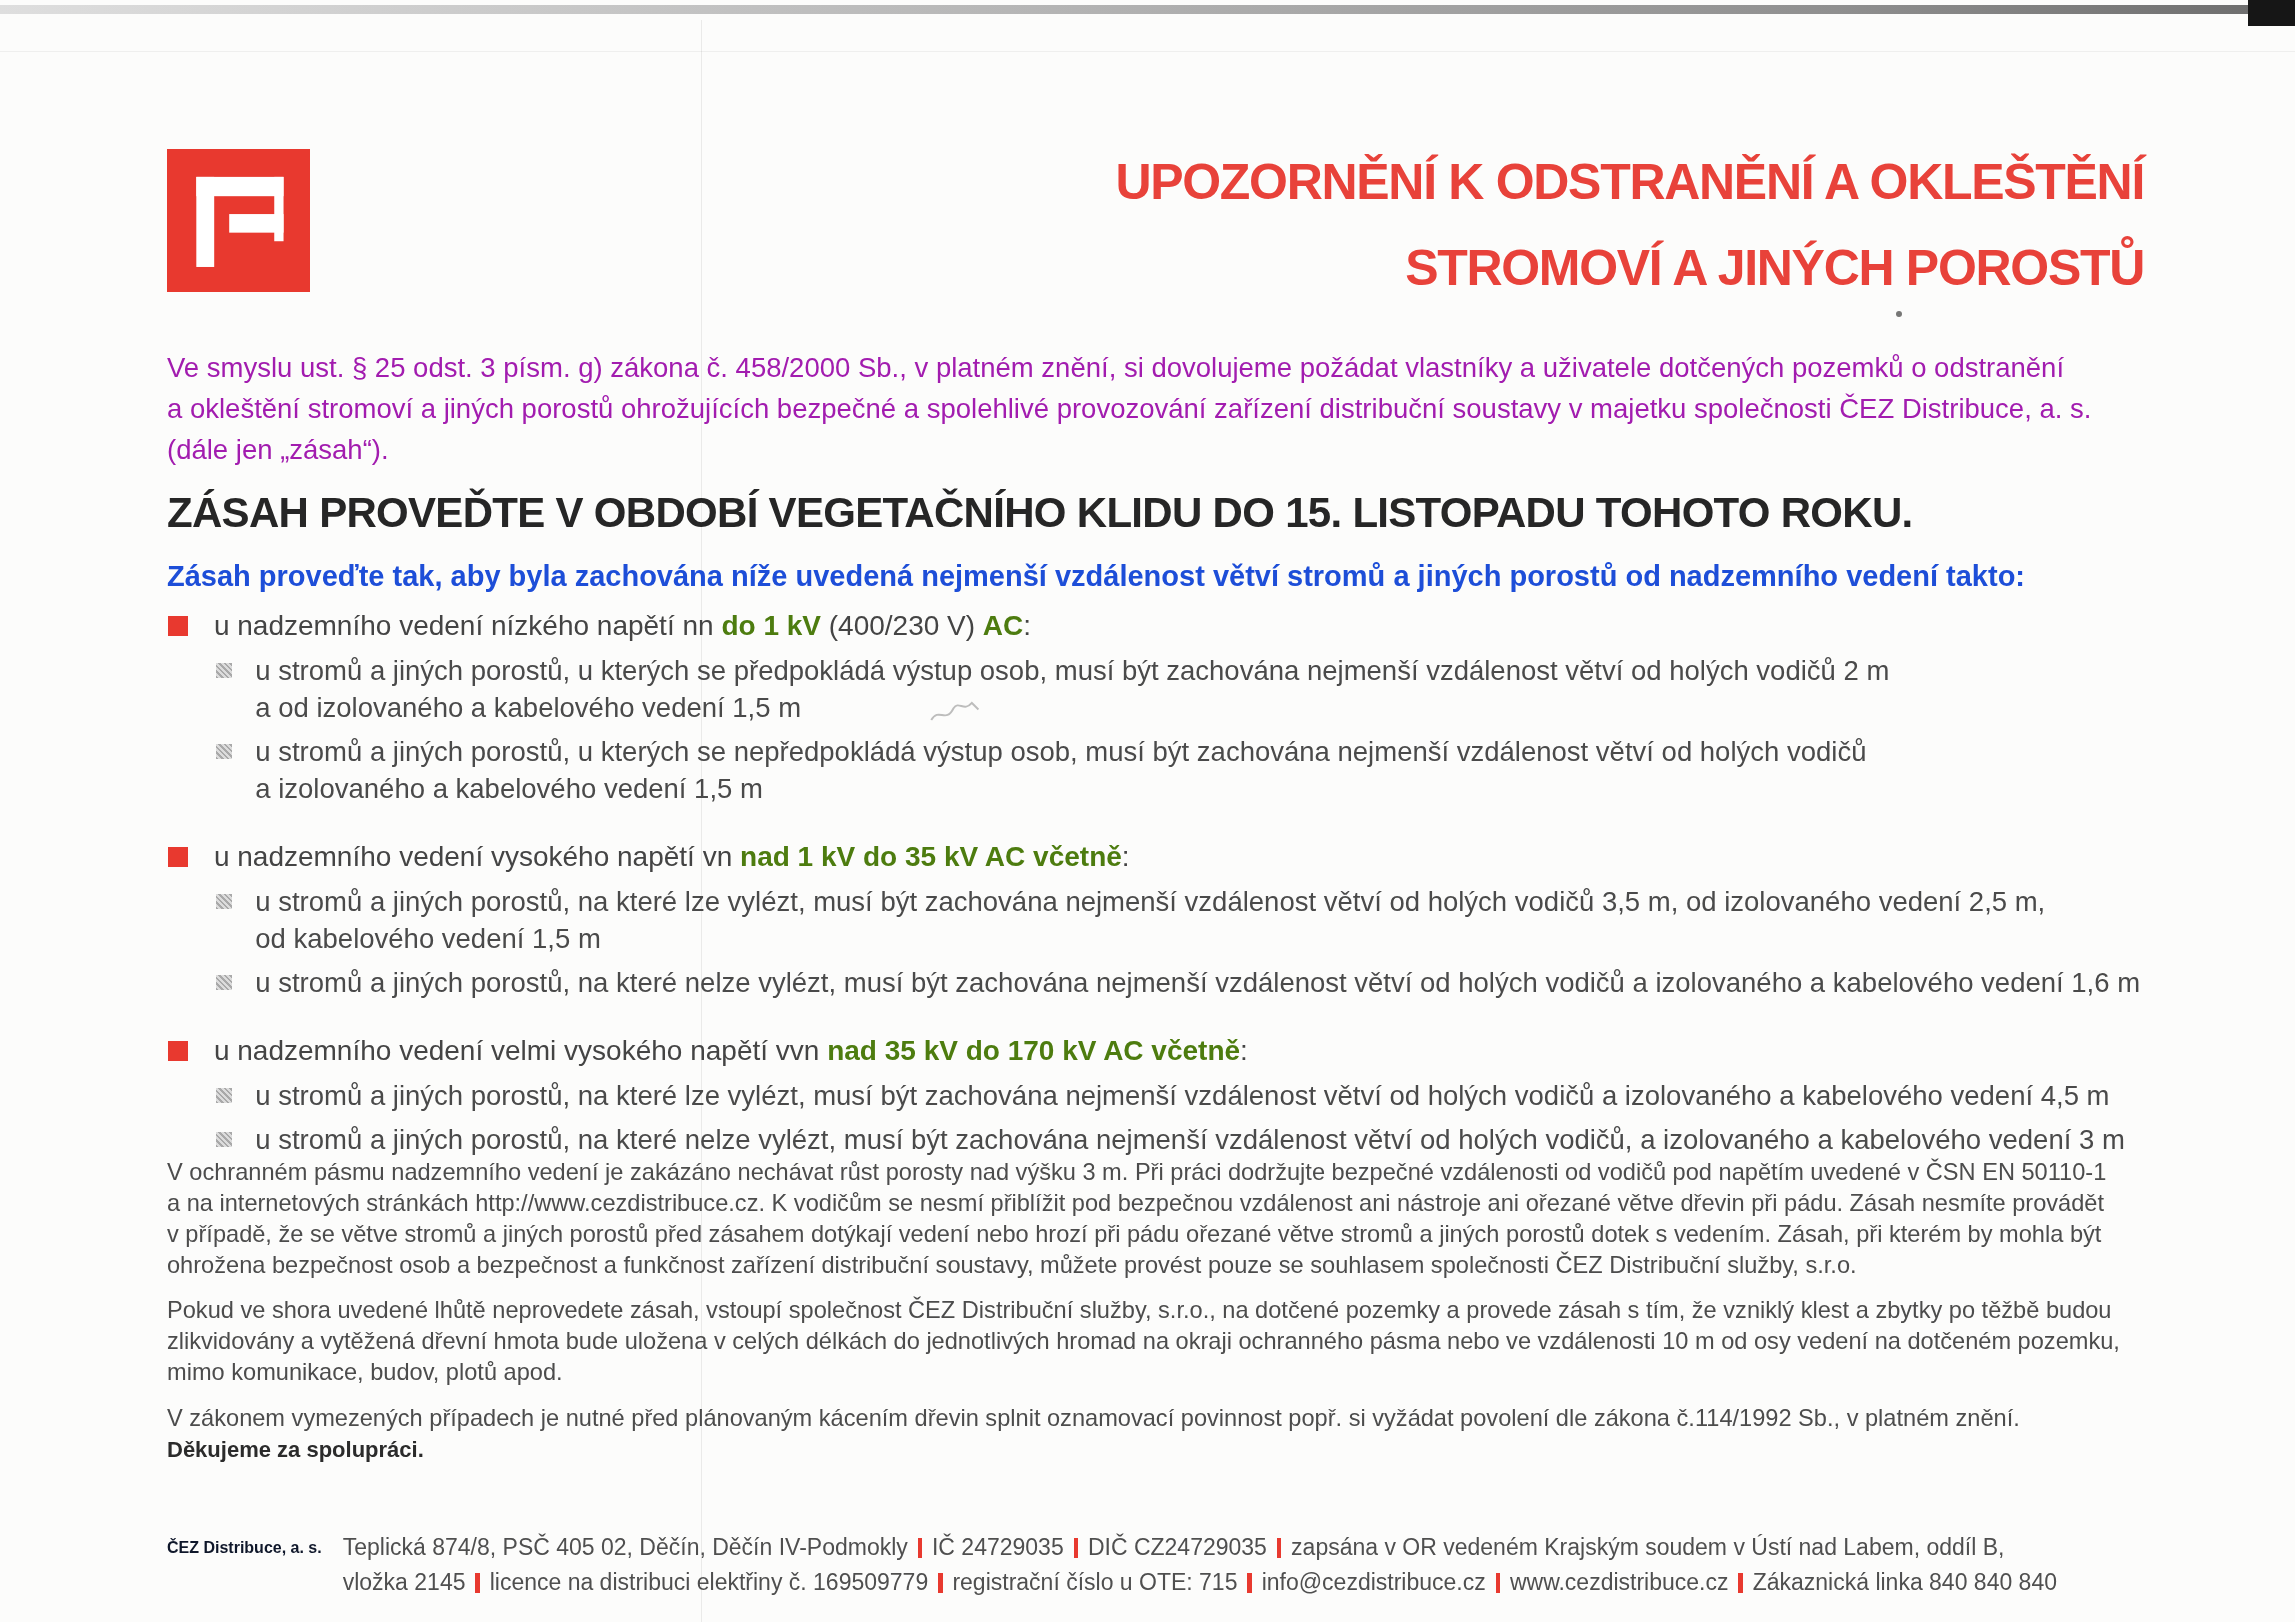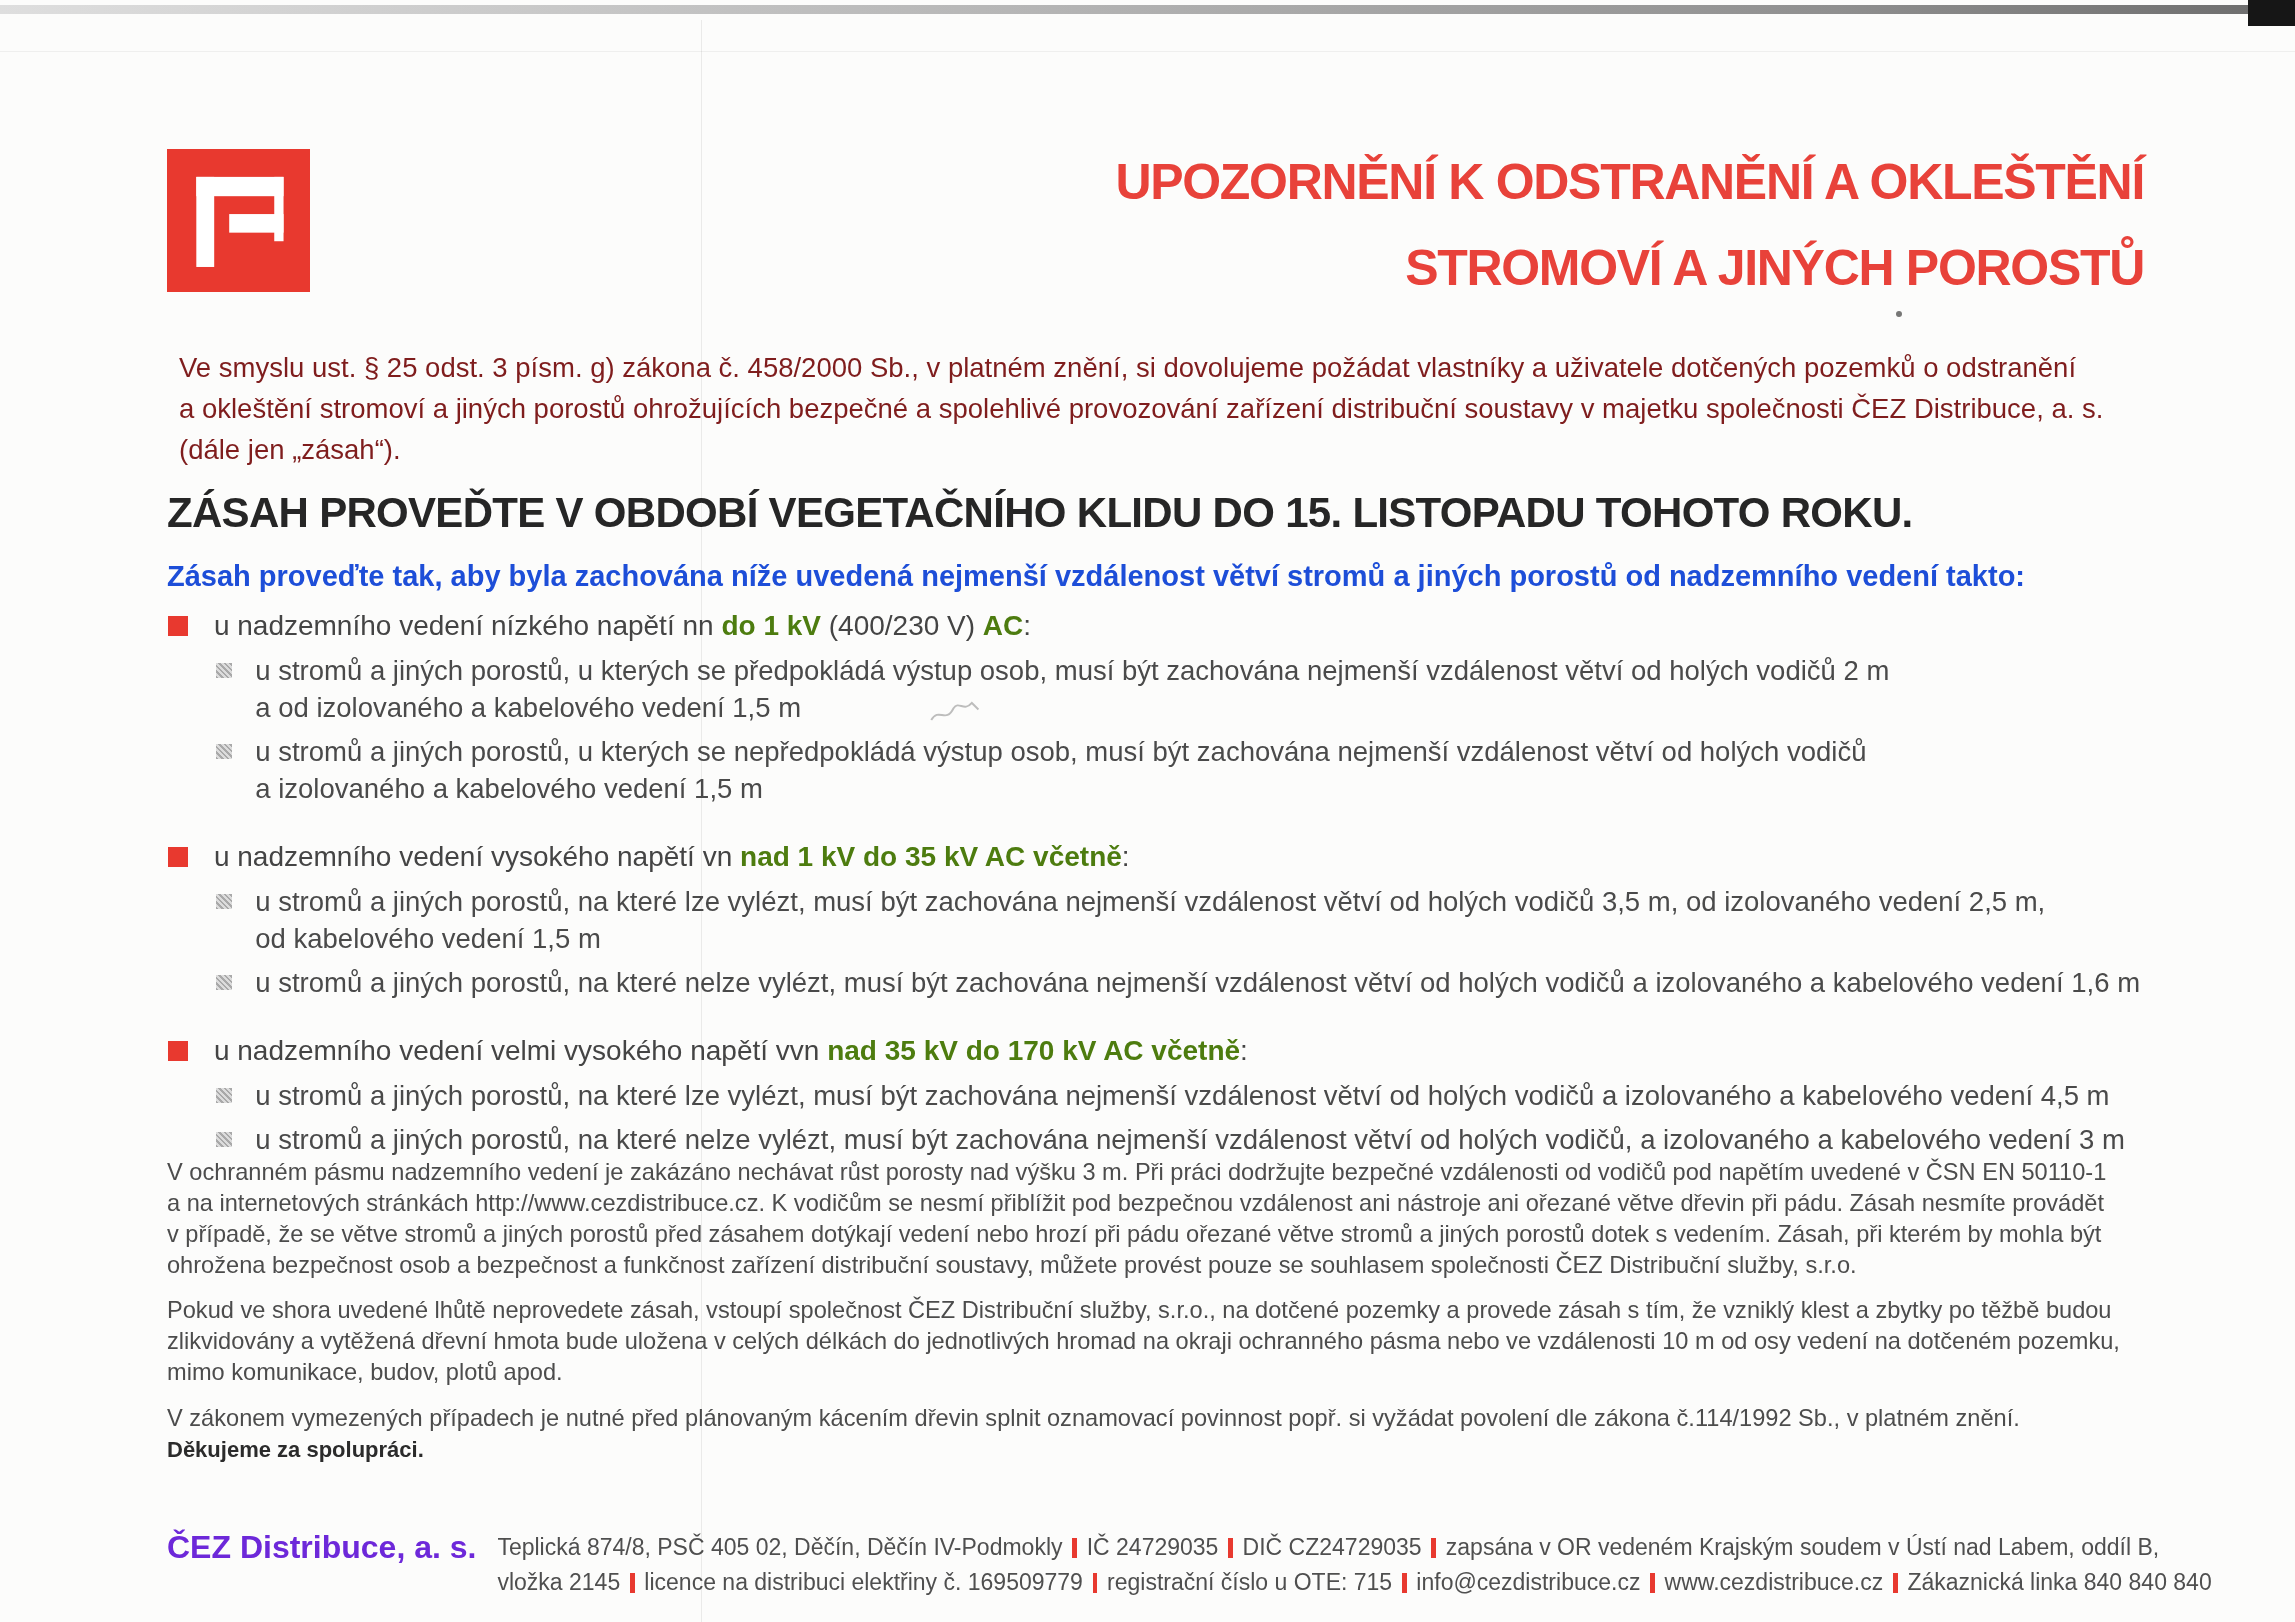--- a/index.html
+++ b/index.html
@@ -23,21 +23,21 @@
   .logo{position:absolute;left:167px;top:149px;width:143px;height:143px;}
   .title{
     position:absolute;top:139px;left:458px;right:151px;
     text-align:right;color:#e8423a;font-weight:bold;
     font-size:50px;line-height:86px;letter-spacing:-1.3px;white-space:nowrap;
   }
 
   
   .intro{
     position:absolute;left:167px;top:347px;
-    font-size:27.5px;line-height:41px;color:#7f1d1d;white-space:pre;margin-left:12px;
+    font-size:27.5px;line-height:41px;color:#a21caf;white-space:pre;
   }
   .deadline{
     position:absolute;left:167px;top:489px;
     font-size:42px;font-weight:bold;color:#262626;letter-spacing:-0.7px;white-space:nowrap;
   }
   .instruction{
     position:absolute;left:167px;top:560px;
     font-size:29px;font-weight:bold;color:#1d4ed8;white-space:nowrap;
   }
 
@@ -55,21 +55,21 @@
   .rule-item .txt{white-space:pre;}
   .sect-gap{margin-top:31px;}
 
   
   .paras{position:absolute;left:167px;top:1157px;}
   .para{font-size:23.6px;line-height:31px;color:#4c4c4c;white-space:pre;margin:0 0 14.4px 0;}
   .thanks{position:absolute;left:167px;top:1437px;font-size:22px;font-weight:bold;color:#2b2b2b;}
 
   
   .footer{position:absolute;left:167px;top:1530px;display:flex;align-items:flex-start;}
-  .footer-company{flex:0 0 auto;font-size:32px;font-weight:bold;color:#6d28d9;
+  .footer-company{flex:0 0 auto;font-size:16px;font-weight:bold;color:#0f172a;
     padding-right:21px;line-height:35px;white-space:nowrap;}
   .footer-lines{font-size:23px;line-height:35px;color:#4f4f4f;}
   .footer-line{white-space:nowrap;}
   .sep{display:inline-block;width:4.6px;height:19.6px;background:#e8392f;
     vertical-align:-2.6px;margin:0 9.8px;}
 </style>
 </head>
 <body>
 
 <div class="page">

